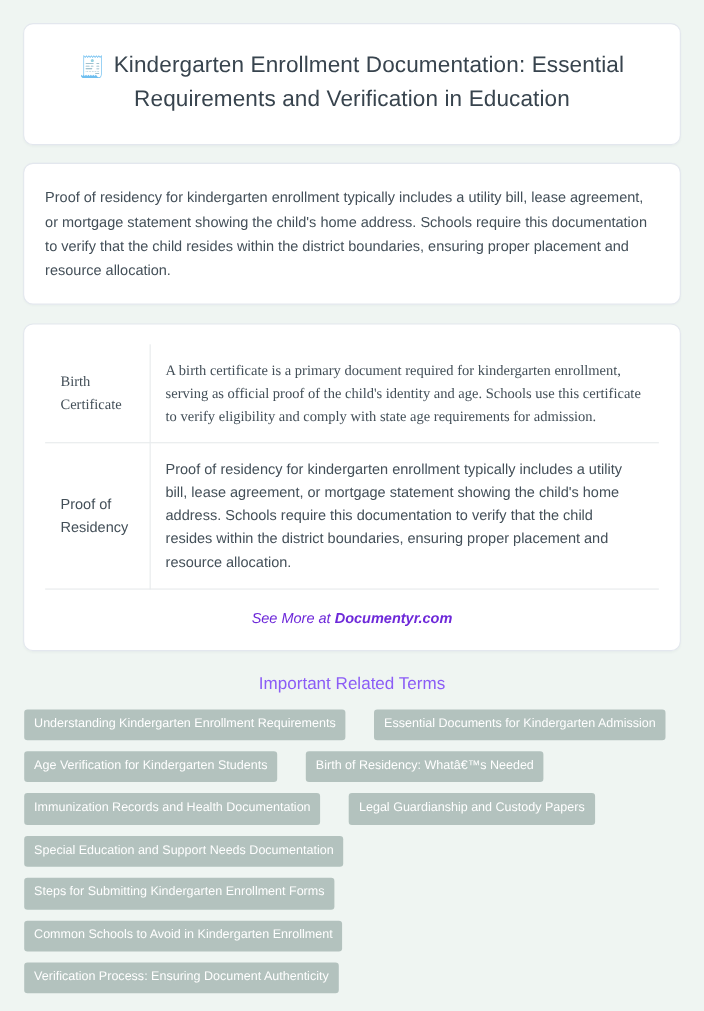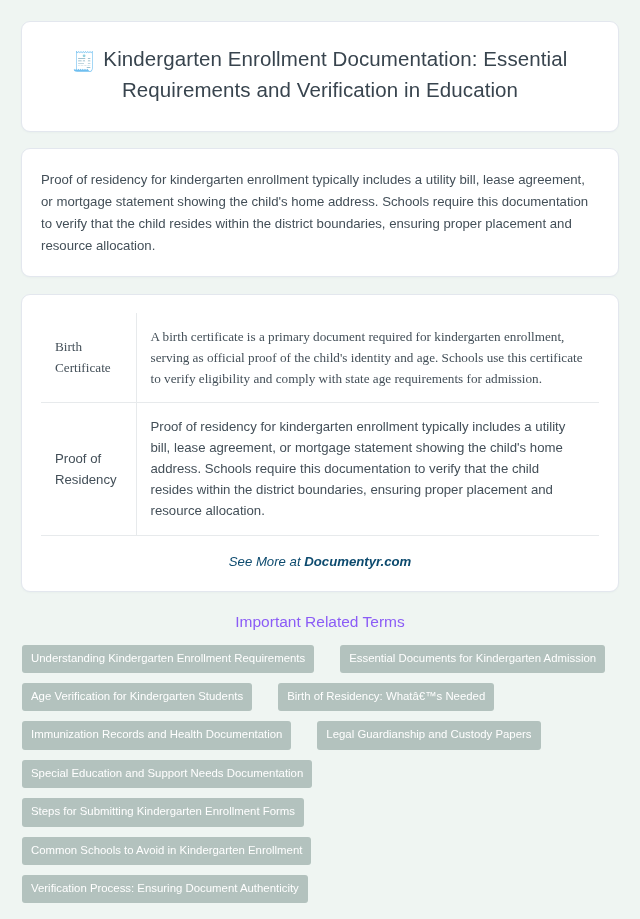--- a/index.html
+++ b/index.html
@@ -91,21 +91,21 @@
     color: #434f58;
   }
   td.desc-cell {
     padding-left: 16px;
     padding-right: 6px;
   }
   .see-more {
     text-align: center;
     font-size: 13.2px;
     font-style: italic;
-    color: #0c4a6e;
+    color: #6d28d9;
     padding: 18px 0 8px 0;
   }
   .see-more .brand {
     font-weight: bold;
     font-style: italic;
   }
 
   
   .related-heading {
     text-align: center;

